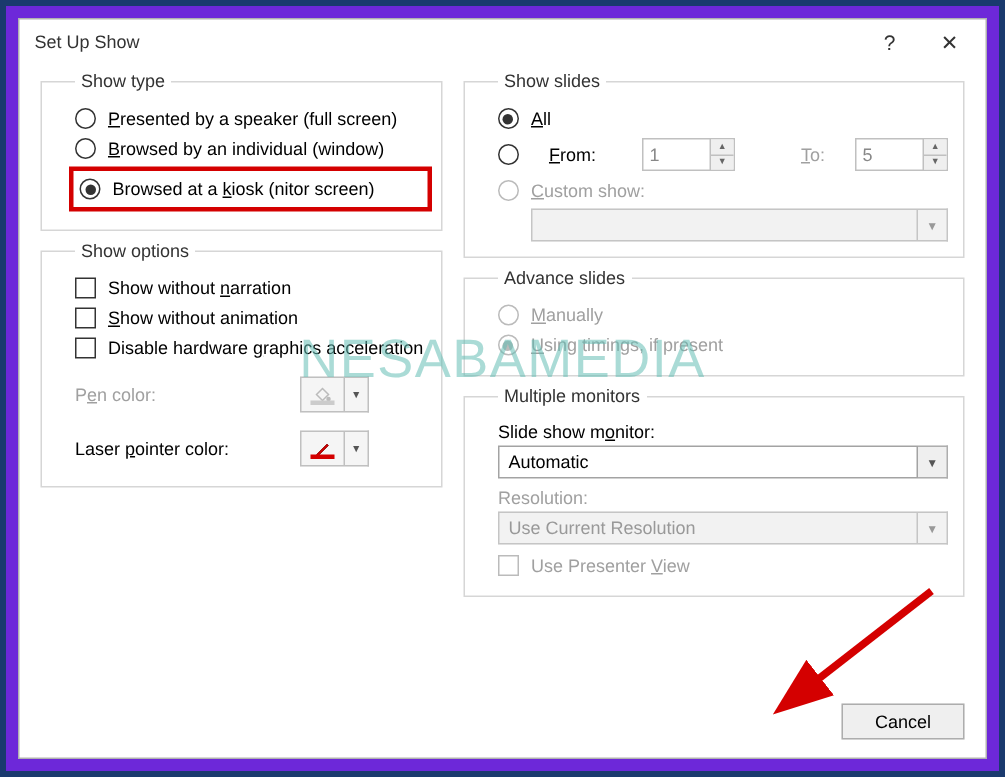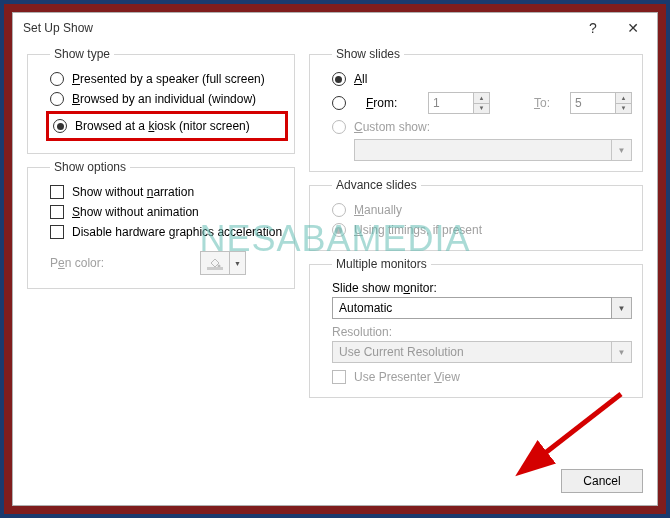--- a/index.html
+++ b/index.html
@@ -10,21 +10,21 @@
     background: #fff;
     width: 670px;
     height: 518px;
     position: relative;
   }
   .outer-frame {
     border: 4px solid #1a3a6e;
     width: 670px;
     height: 518px;
     position: relative;
-    background: #7f1d1d;
+    background: #6d28d9;
   }
   .window {
     position: absolute;
     left: 8px; top: 8px; right: 8px; bottom: 8px;
     border: 1px solid #b0b0b0;
     background: #fff;
     display: flex;
     flex-direction: column;
   }
   .titlebar {
@@ -296,20 +296,32 @@
                 <svg width="14" height="14" viewBox="0 0 14 14">
                     <path d="M3 7 L7 3 L11 7 L7 11 Z" fill="none" stroke="#bbb" stroke-width="1"></path>
                     <circle cx="11" cy="10" r="1.5" fill="#bbb"></circle>
                   </svg>
                 <span class="bar" style="background:#ccc"></span>
               </span>
               <span class="dd">▼</span>
             </span>
           </div>
 
+          <div class="row-inline" style="margin-top:6px;">
+            <span class="lbl" style="width:130px"><span>Laser </span><u>p</u><span>ointer color:</span></span>
+            <span class="color-btn">
+              <span class="swatch">
+                <svg width="14" height="14" viewBox="0 0 14 14">
+                    <path d="M3 11 L10 4 L11 5 L4 12 Z" fill="#c00" stroke="#800" stroke-width="0.5"></path>
+                  </svg>
+                <span class="bar" style="background:#d40000"></span>
+              </span>
+              <span class="dd">▼</span>
+            </span>
+          </div>
         </fieldset>
       </div>
 
       <div class="col">
         <fieldset>
           <legend>Show slides</legend>
 
           <div class="radio-row">
             <span class="radio selected"></span>
             <span class="lbl"><u>A</u><span>ll</span></span>

